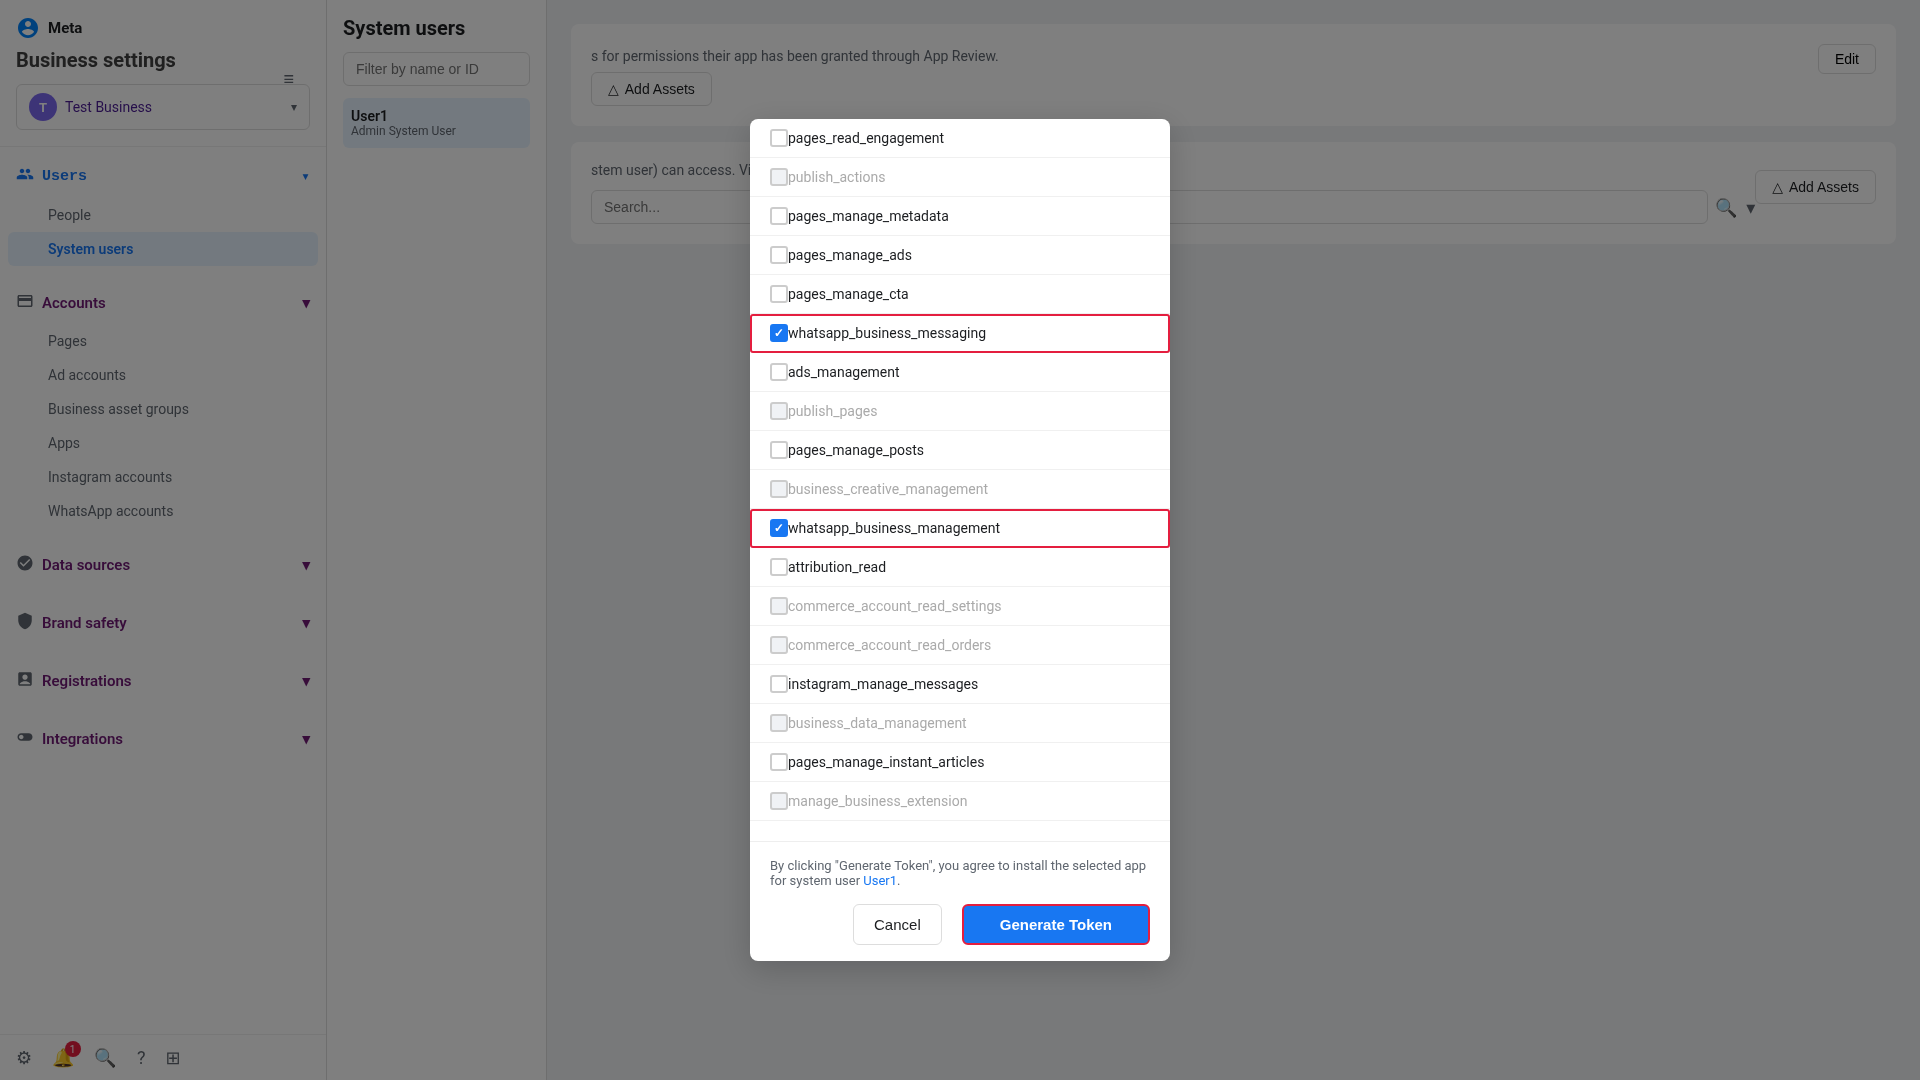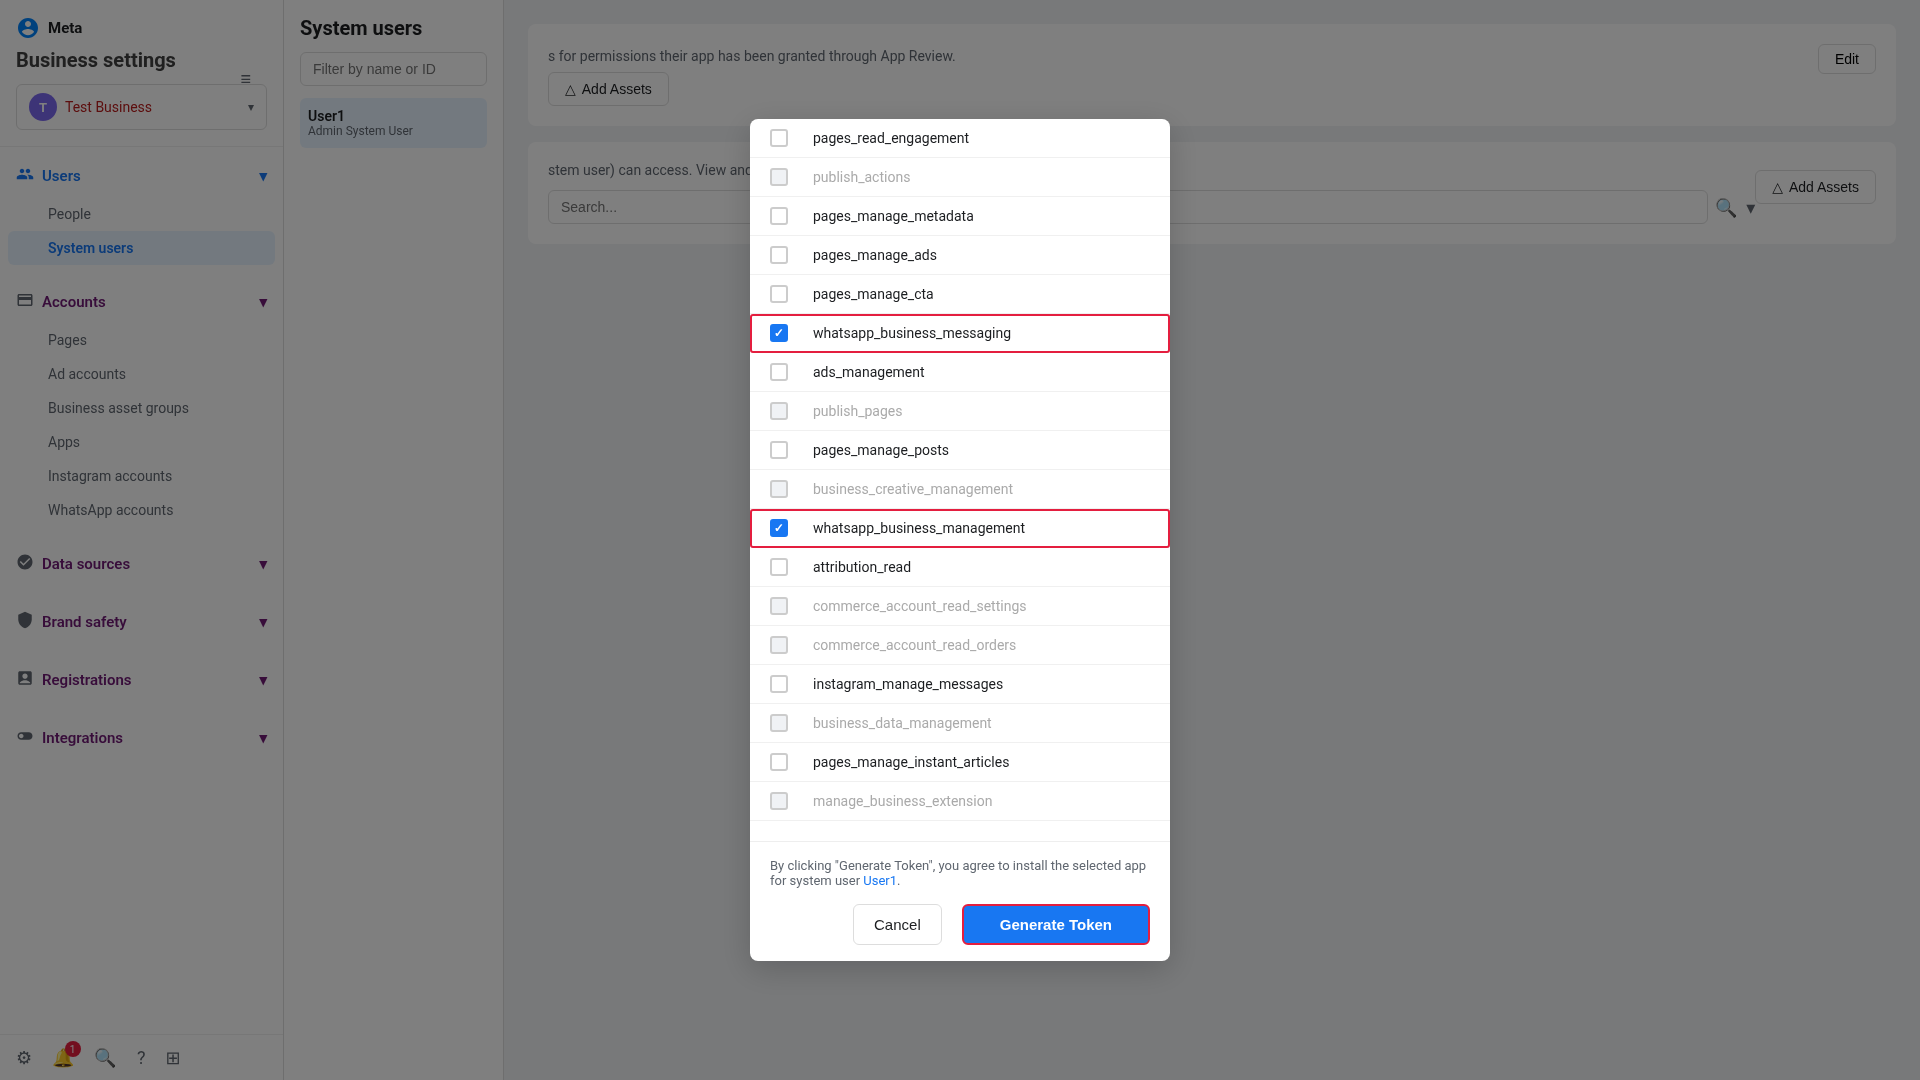--- a/index.html
+++ b/index.html
@@ -1,20 +1,20 @@
 <!DOCTYPE html>
 <html><head>
   <meta charset="utf-8">
   <style>
     * { box-sizing: border-box; margin: 0; padding: 0; }
     body { font-family: -apple-system, BlinkMacSystemFont, 'Segoe UI', Roboto, sans-serif; background: #f0f2f5; display: flex; height: 100vh; overflow: hidden; }
 
     
     .sidebar {
-      width: 284px;
+      width: 327px;
       background: #fff;
       border-right: 1px solid #ddd;
       display: flex;
       flex-direction: column;
       height: 100vh;
       overflow-y: auto;
       flex-shrink: 0;
     }
     .sidebar-header {
       padding: 16px;
@@ -61,38 +61,38 @@
       border-radius: 50%;
       display: flex;
       align-items: center;
       justify-content: center;
       color: #fff;
       font-weight: 700;
       font-size: 13px;
     }
     .business-name {
       font-size: 14px;
-      color: #b91c1c;
+      color: #4c1d95;
       flex: 1;
     }
     .chevron-down { color: #606770; font-size: 12px; }
 
     
     .nav-section { padding: 8px 0; }
     .nav-section-header {
       display: flex;
       align-items: center;
       justify-content: space-between;
       padding: 10px 16px;
       cursor: pointer;
       font-size: 15px;
       font-weight: 600;
       color: #701a75;
     }
-    .nav-section-header.active { color: #1877f2; }
+    .nav-section-header.active { color: #1877f2; font-family: Liberation Mono, monospace; }
     .nav-item {
       padding: 9px 16px 9px 48px;
       font-size: 14px;
       color: #606770;
       cursor: pointer;
     }
     .nav-item.active {
       background: #e7f3ff;
       color: #1877f2;
       font-weight: 600;
@@ -222,21 +222,21 @@
       box-shadow: 0 8px 32px rgba(0,0,0,0.18);
     }
     .modal-body {
       overflow-y: auto;
       flex: 1;
       padding: 0;
     }
     .permission-item {
       display: flex;
       align-items: center;
-      gap: 25px;
+      gap: 0;
       padding: 10px 20px;
       border-bottom: 1px solid #f0f0f0;
     }
     .permission-item:last-child { border-bottom: none; }
     .checkbox {
       width: 18px;
       height: 18px;
       border: 2px solid #ccc;
       border-radius: 3px;
       display: flex;

